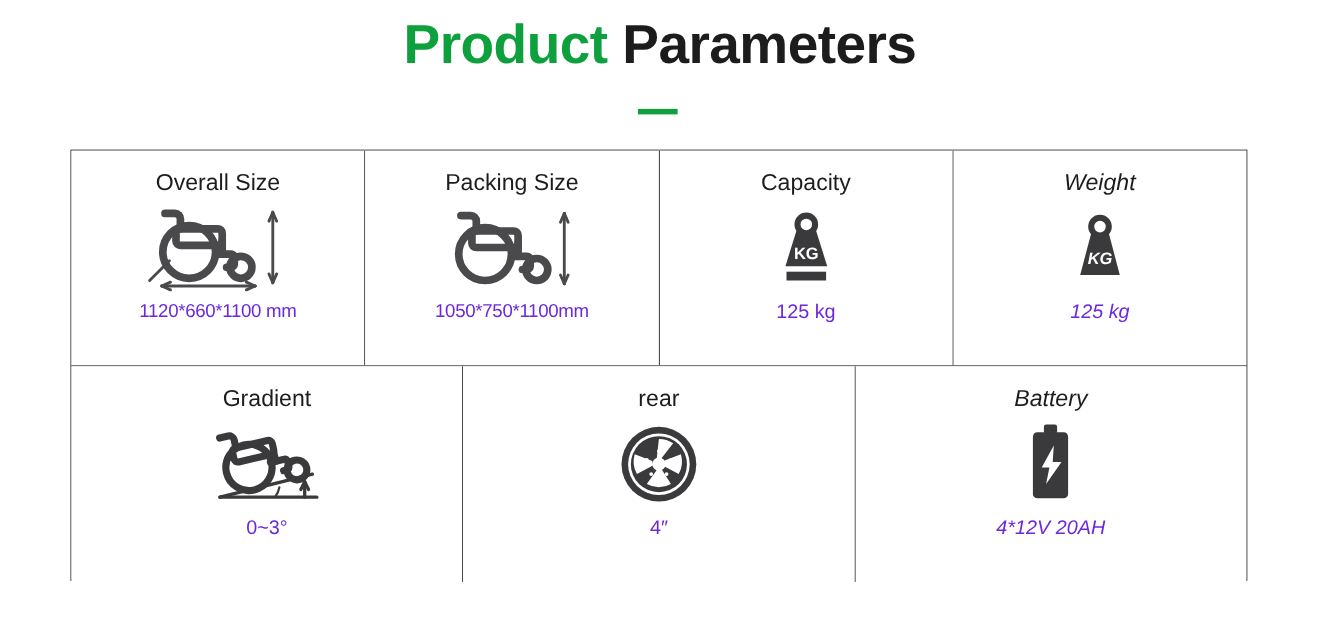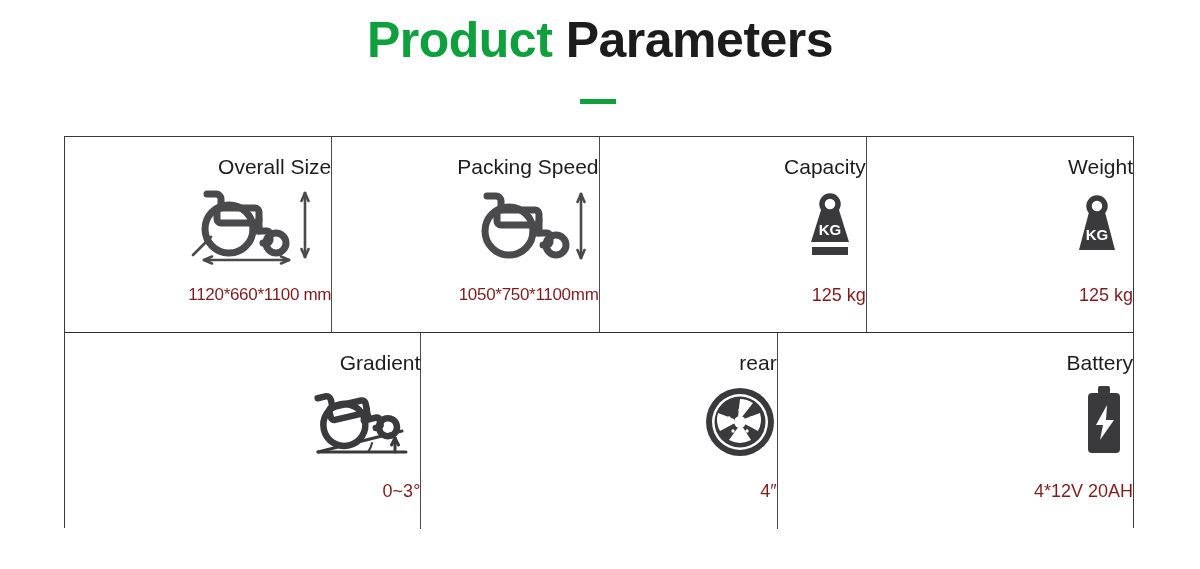--- a/index.html
+++ b/index.html
@@ -59,46 +59,46 @@
     flex: 0 0 196px;
     height: 196px;
   }
   .row.row-top { border-bottom: 1px solid #2f2f31; }
   .cell {
     position: relative;
     flex: 1 1 0;
     border-right: 1px solid #4a4a4c;
     display: flex;
     flex-direction: column;
-    align-items: flex-end;
+    align-items: center;
     justify-content: flex-start;
     padding-top: 16px;
     background: #ffffff;
   }
-  .cell:last-child { border-right: none; }
+  .cell:last-child { border-right: none; font-style: italic; }
 
   .cell-label {
     font-size: 21px;
     color: #1d1d1f;
     line-height: 28px;
     white-space: nowrap;
   }
   .cell-icon {
     height: 86px;
     display: flex;
     align-items: center;
     justify-content: center;
     margin-top: 2px;
   }
   .cell-value {
     font-size: 18px;
-    color: #7f1d1d;
+    color: #6d28d9;
     line-height: 24px;
     white-space: nowrap;
-    margin-top: 14px;
+    margin-top: 2px;
   }
   .cell-value.small { font-size: 17px; letter-spacing: -0.3px; }
 
   svg { display: block; }
 </style>
 </head>
 <body>
 
 <div class="page">
 
@@ -137,21 +137,21 @@
               <line x1="126" y1="72" x2="122.5" y2="64"></line>
               <line x1="126" y1="72" x2="129.5" y2="64"></line>
               <line x1="14" y1="70" x2="32" y2="52"></line>
             </g>
           </svg>
         </div>
         <div class="cell-value small">1120*660*1100 mm</div>
       </div>
 
       <div class="cell">
-        <div class="cell-label">Packing Speed</div>
+        <div class="cell-label">Packing Size</div>
         <div class="cell-icon">
           <svg width="132" height="82" viewBox="0 0 132 82">
             <g fill="none" stroke="#4a4a4c" stroke-width="7" stroke-linecap="round" stroke-linejoin="round">
               <circle cx="42" cy="46" r="24"></circle>
               <circle cx="89" cy="60" r="10"></circle>
               <path d="M20 11 h9 a5 5 0 0 1 5 5 v9"></path>
               <path d="M34 25 h34 a4 4 0 0 1 4 4 v7 a4 4 0 0 1 -4 4 h-34 a4 4 0 0 1 -4 -4 v-7 a4 4 0 0 1 4 -4 z"></path>
               <path d="M72 36 v12"></path>
               <path d="M66 48 h14 a3 3 0 0 1 3 3 v6 a3 3 0 0 1 -3 3 h-4"></path>
             </g>

